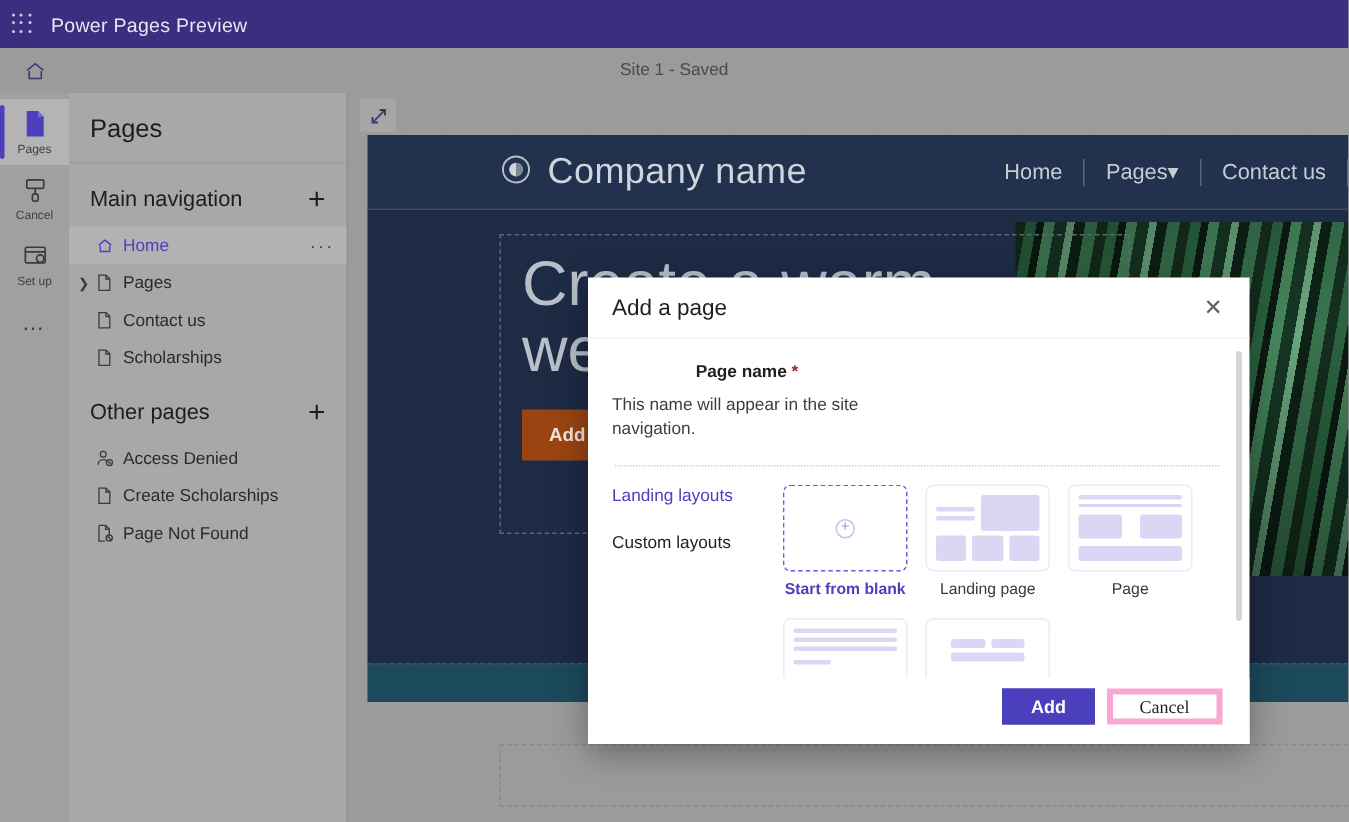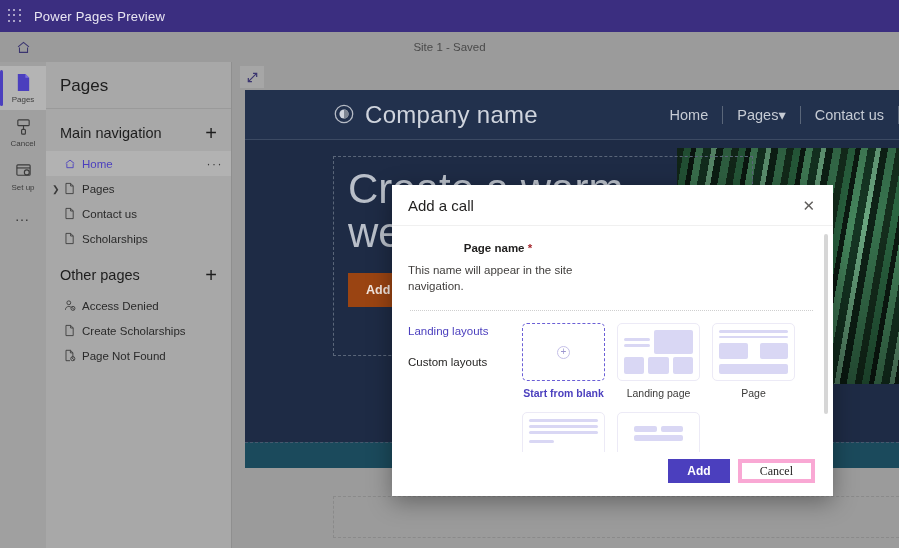--- a/index.html
+++ b/index.html
@@ -415,21 +415,21 @@
       <div class="band-teal"></div>
       <div class="lower-canvas">
         <div class="lower-box"></div>
       </div>
     </div>
   </div>
 
   <div class="scrim"></div>
   <div class="dialog">
     <div class="dlg-head">
-      <span class="dlg-title">Add a call</span>
+      <span class="dlg-title">Add a page</span>
       <span class="dlg-close">✕</span>
     </div>
 
     <div class="dlg-body">
       <div class="dlg-scroll"></div>
 
       <div class="field-row">
         <div class="field-left">
           <div class="field-label">
             <span>Page name</span>

